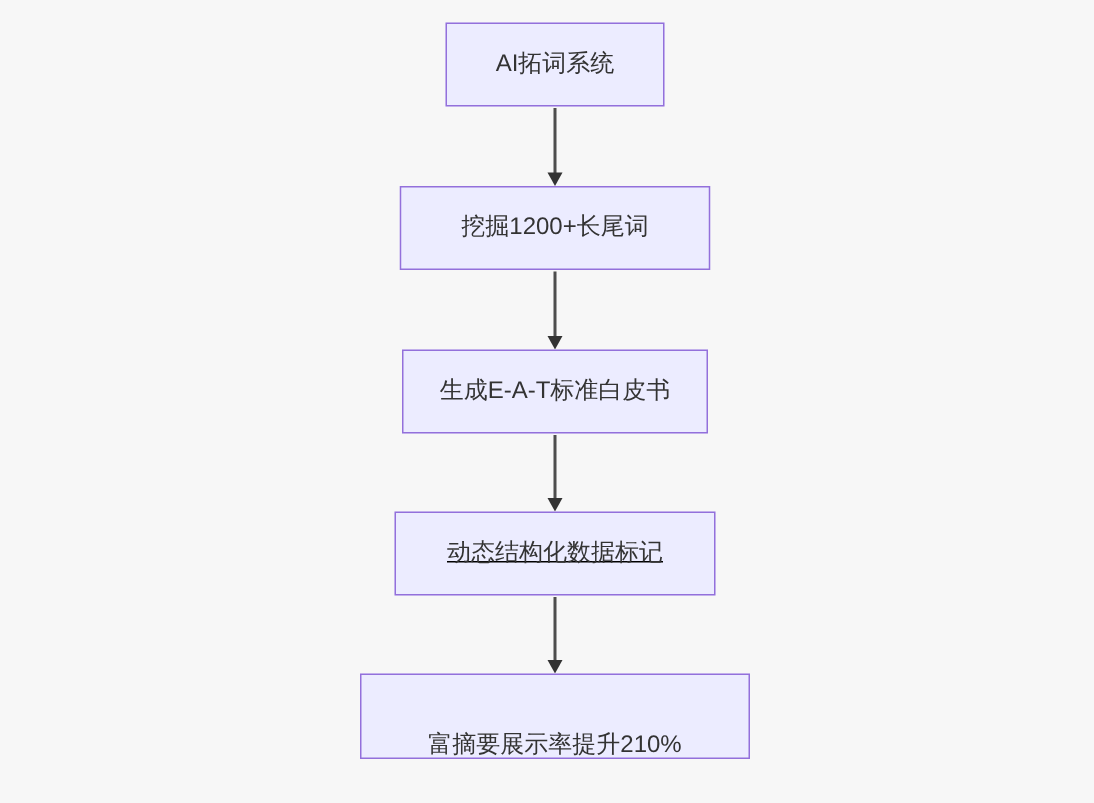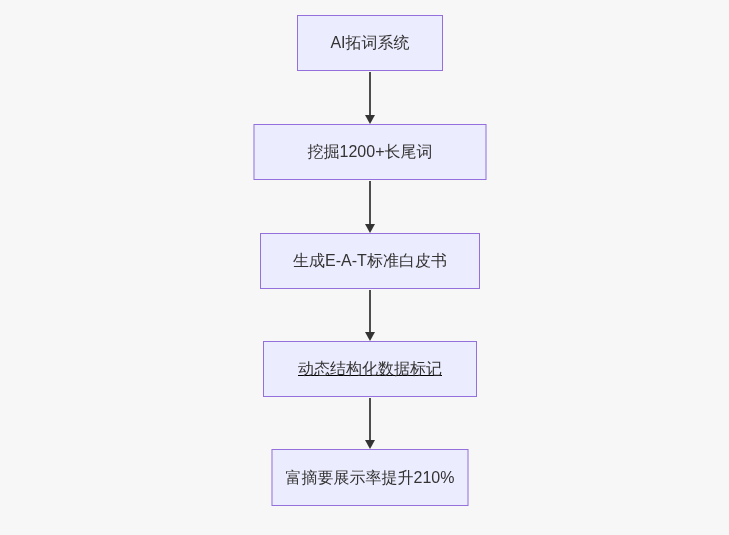--- a/index.html
+++ b/index.html
@@ -74,44 +74,44 @@
 
   <div class="node" style="top:15px; width:146px;">
     <span class="node-label">AI拓词系统</span>
   </div>
 
   <div class="edge" style="top:72px; height:52px;">
     <div class="edge-line"></div>
     <div class="edge-head"></div>
   </div>
 
-  <div class="node" style="top:124px; width:233px;">
+  <div class="node" style="top:124px; width:207px;">
     <span class="node-label">挖掘1200+长尾词</span>
   </div>
 
   <div class="edge" style="top:181px; height:52px;">
     <div class="edge-line"></div>
     <div class="edge-head"></div>
   </div>
 
-  <div class="node" style="top:233px; width:220px;">
+  <div class="node" style="top:233px; width:204px;">
     <span class="node-label">生成E-A-T标准白皮书</span>
   </div>
 
   <div class="edge" style="top:290px; height:51px;">
     <div class="edge-line"></div>
     <div class="edge-head"></div>
   </div>
 
   <div class="node" style="top:341px; width:214px;text-decoration:underline;">
     <span class="node-label">动态结构化数据标记</span>
   </div>
 
   <div class="edge" style="top:398px; height:51px;">
     <div class="edge-line"></div>
     <div class="edge-head"></div>
   </div>
 
-  <div class="node" style="top:449px; width:197px; height:57px;">
+  <div class="node" style="top:449px; width:260px; height:57px;align-items:flex-end;">
     <span class="node-label">富摘要展示率提升210%</span>
   </div>
 
 </div>
 
 </body></html>

